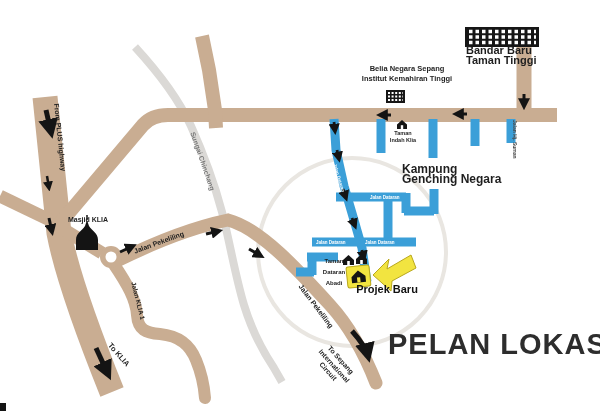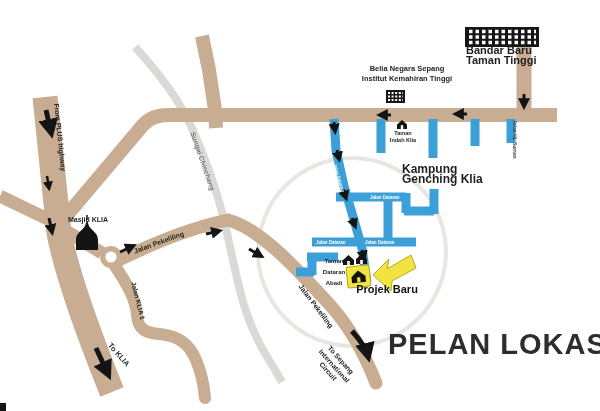--- a/index.html
+++ b/index.html
@@ -159,21 +159,21 @@
   <div>Institut Kemahiran Tinggi</div>
 </div>
 
 <div class="lbl" style="left:466px;top:46px;font-size:11px;line-height:9.5px;">
   <div>Bandar Baru</div>
   <div>Taman Tinggi</div>
 </div>
 
 <div class="lbl" style="left:402px;top:164px;font-size:12px;line-height:10px;">
   <div>Kampung</div>
-  <div>Genching Klia</div>
+  <div>Genching Negara</div>
 </div>
 
 <div class="lbl center" style="left:386px;top:130px;width:34px;font-size:5.5px;line-height:6.5px;">
   <div>Taman</div>
   <div>Indah Klia</div>
 </div>
 
 <div class="lbl" style="left:518px;top:120px;transform:rotate(90deg);font-size:5px;color:#4a4a4a;">Jalan Hj. Suman</div>
 
 <div class="lbl center" style="left:320px;top:256px;width:28px;font-size:6px;line-height:11px;font-weight:600;">

